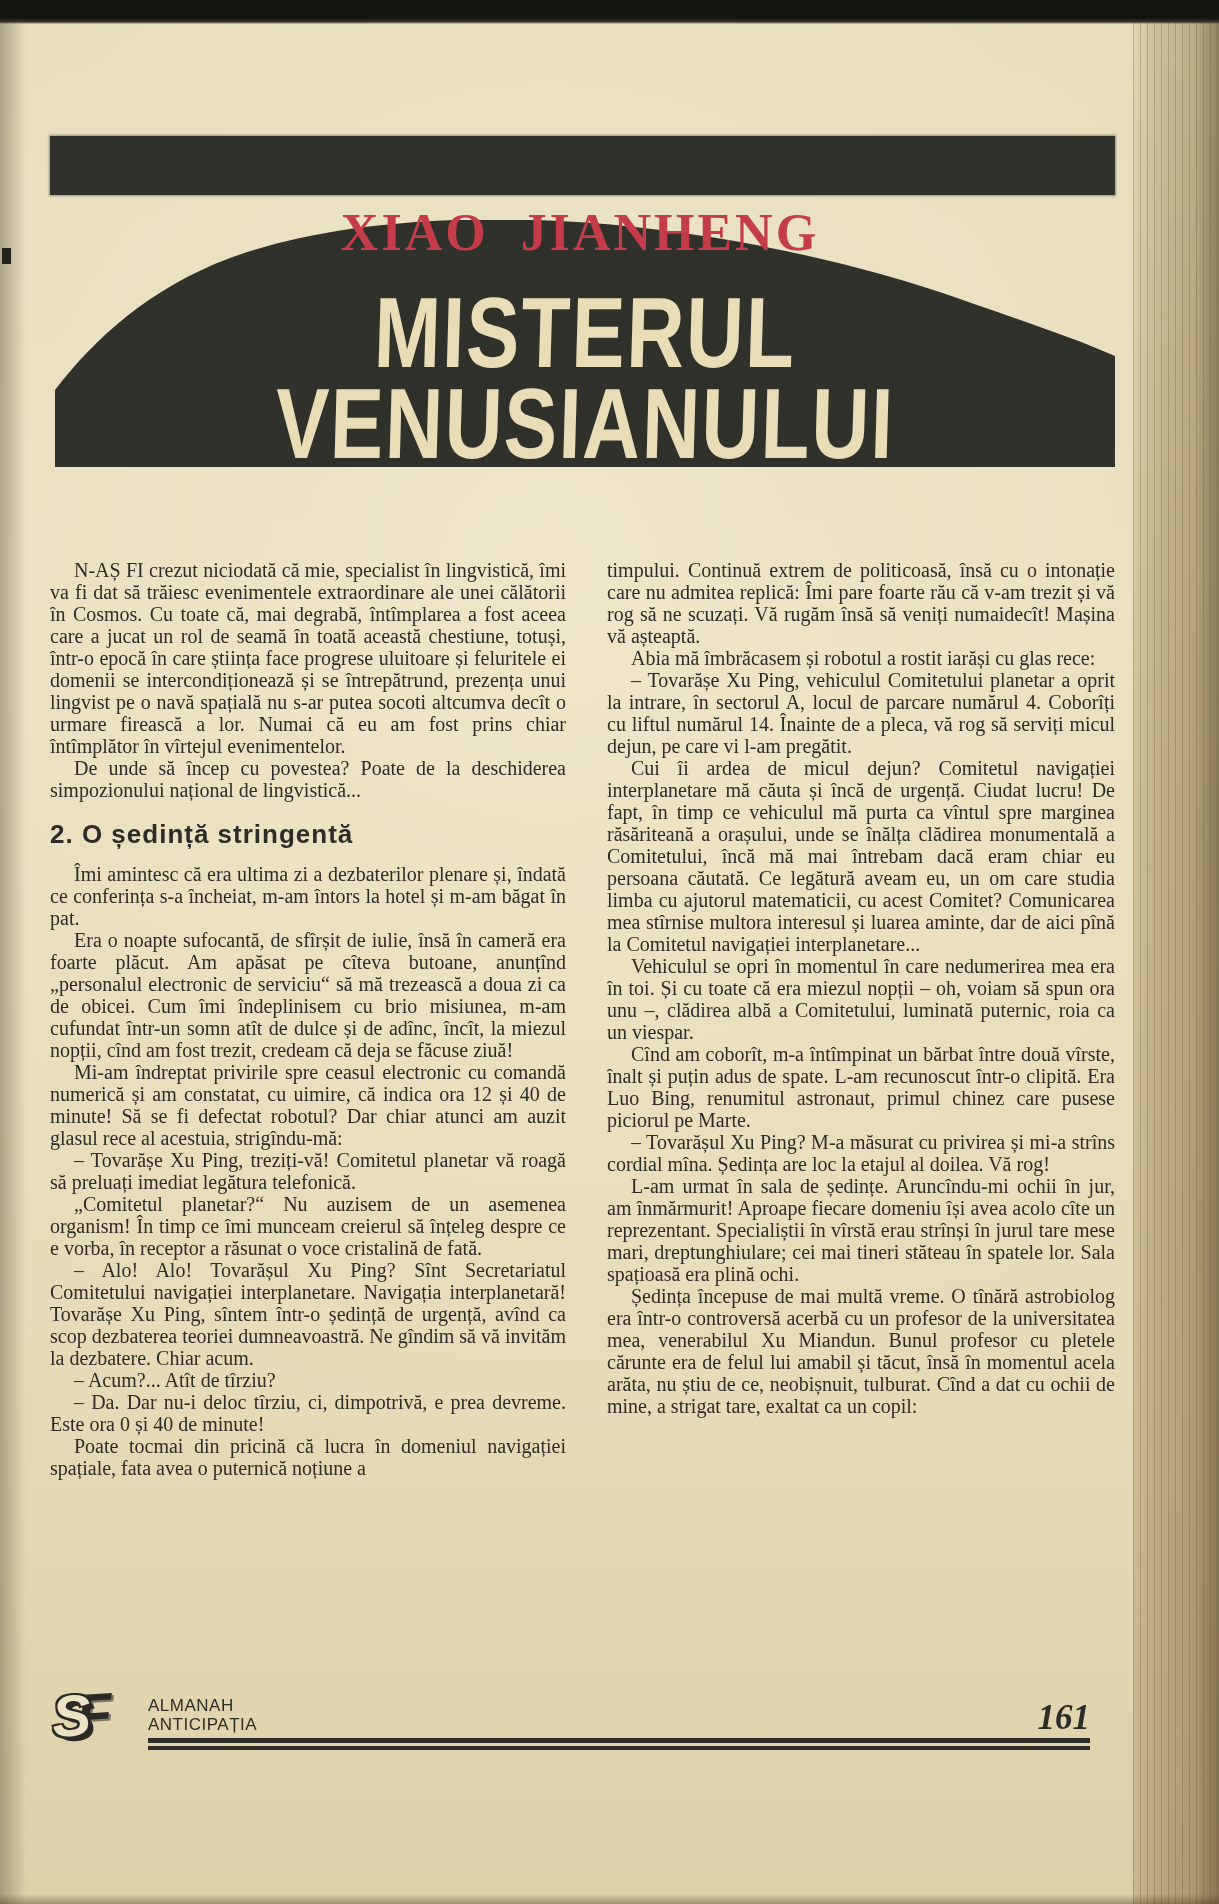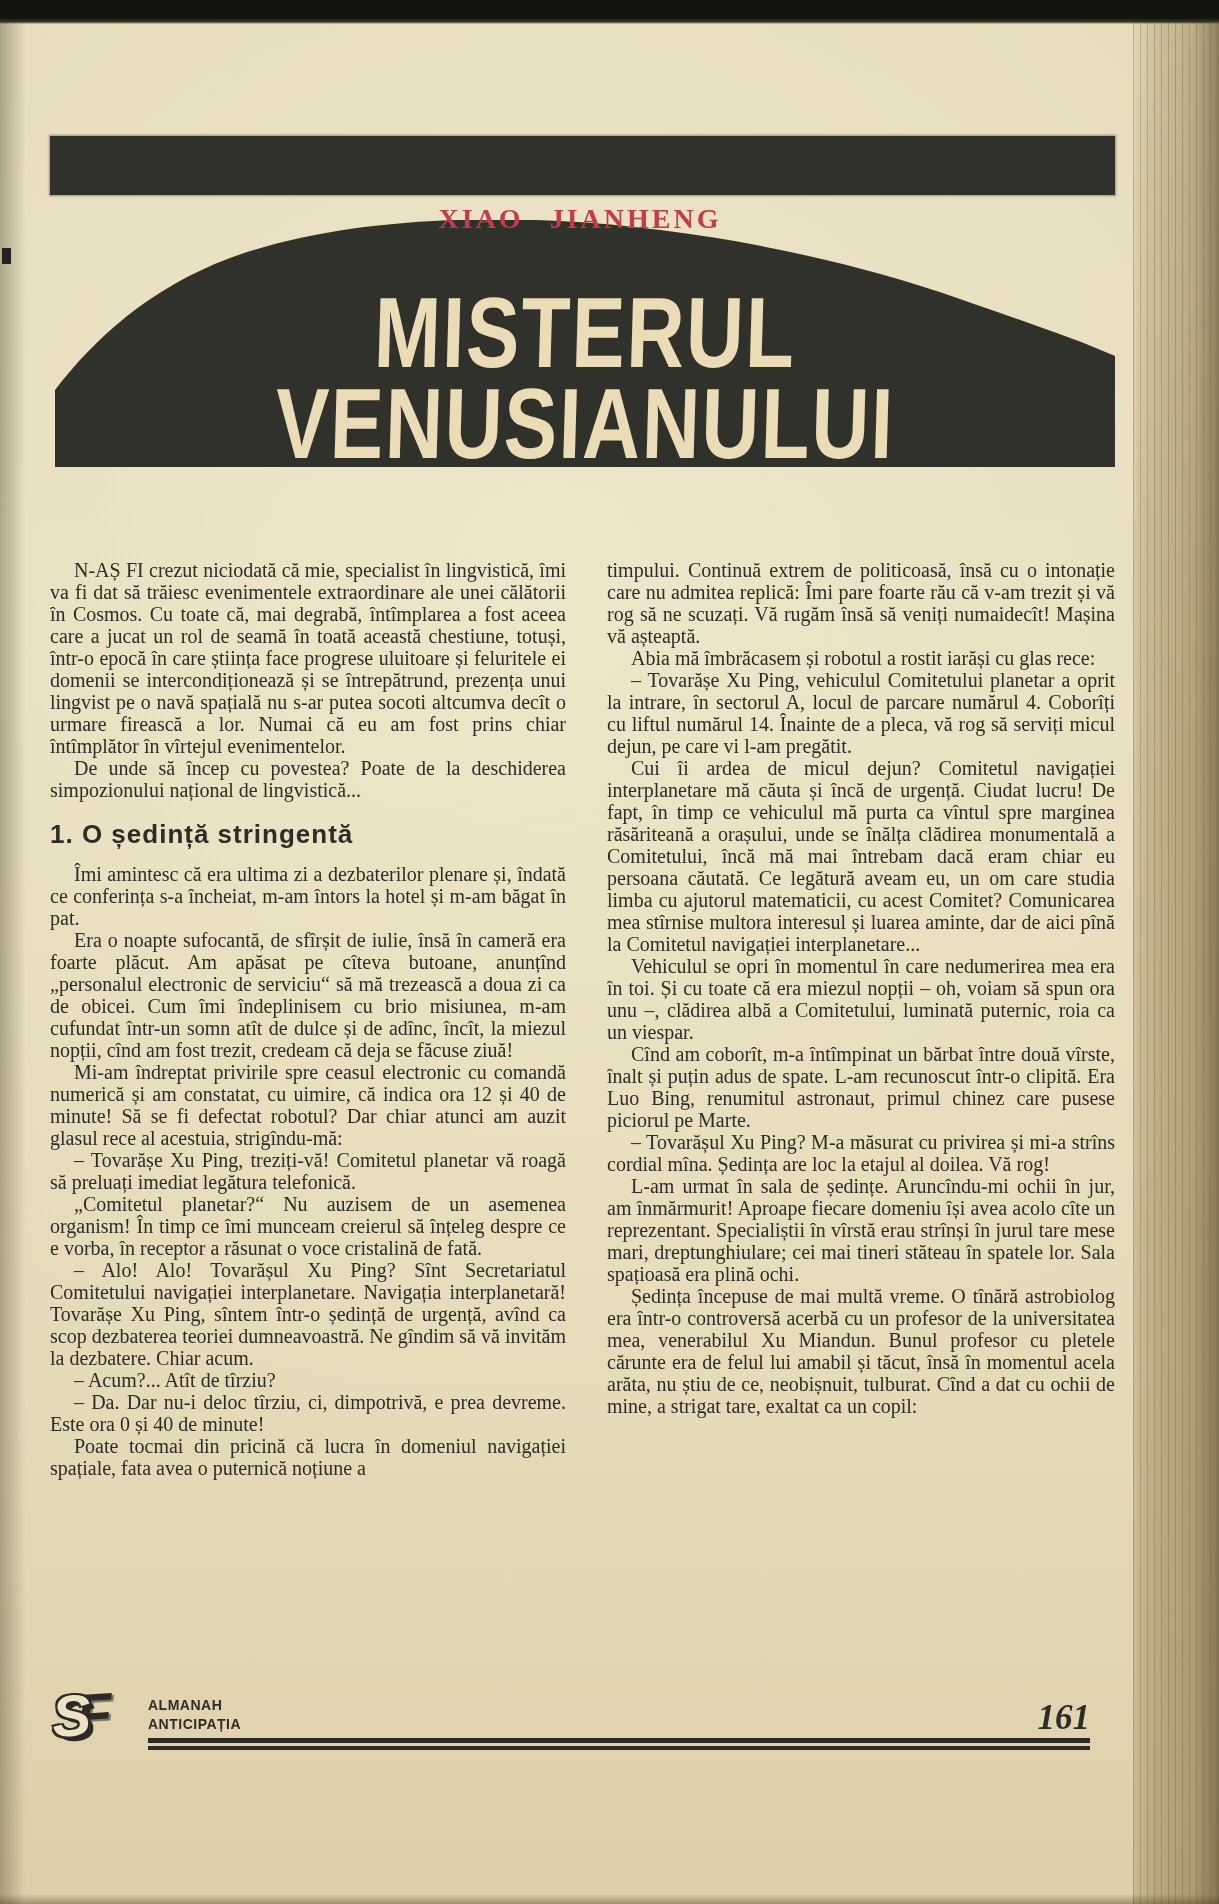--- a/index.html
+++ b/index.html
@@ -33,21 +33,21 @@
   .left-shadow{position:absolute;left:0;top:0;width:26px;height:100%;background:linear-gradient(90deg,rgba(40,30,10,.30),transparent);z-index:5;}
   .bottom-edge{position:absolute;left:0;bottom:0;width:100%;height:10px;background:linear-gradient(0deg,rgba(60,45,18,.38),transparent);z-index:25;}
   .speck{position:absolute;background:#23221c;z-index:6;}
   .speck.s1{left:2px;top:248px;width:9px;height:16px;}
   .speck.s2{left:1148px;top:334px;width:7px;height:10px;border-radius:2px;}
 
   
   .rule-bar{position:absolute;left:50px;top:136px;width:1065px;height:59px;background:var(--masthead-black);box-shadow:0 0 2px 1px rgba(30,30,20,.4);z-index:4;}
   .author{
     position:absolute;left:50px;top:203px;width:1060px;text-align:center;
-    font-family:"Liberation Serif",serif;font-weight:bold;font-size:28px;letter-spacing:3px;word-spacing:16px;
+    font-family:"Liberation Serif",serif;font-weight:bold;font-size:52px;letter-spacing:3px;word-spacing:16px;
     color:var(--accent-red);z-index:4;
   }
   .dome{position:absolute;left:55px;top:220px;width:1060px;height:247px;z-index:3;}
   .dome svg{position:absolute;left:0;top:0;width:100%;height:100%;}
   .title-line{
     position:absolute;left:0;width:100%;text-align:center;
     font-family:"Liberation Sans",sans-serif;font-weight:700;
     color:var(--title-cream);letter-spacing:2px;line-height:1;
     transform:scaleX(.80) skewX(-2deg);transform-origin:50% 50%;
     white-space:nowrap;
@@ -77,21 +77,21 @@
     font-family:"Liberation Sans",sans-serif;font-weight:700;font-style:italic;font-size:58px;line-height:1;
     transform:rotate(-4deg);
   }
   .sf-s{
     color:#ece3c6;position:relative;z-index:2;
     text-shadow:-2px -2px 0 #2b2a25, 2px -2px 0 #2b2a25, -2px 2px 0 #2b2a25, 2px 2px 0 #2b2a25, 5px 5px 0 #2b2a25;
   }
   .sf-f{color:#2b2a25;margin-left:-14px;position:relative;z-index:1;text-shadow:2px 2px 0 rgba(43,42,37,.55);}
   .mag-name{
     position:absolute;left:148px;top:16px;
-    font-family:"Liberation Sans",sans-serif;font-weight:700;font-size:14px;line-height:19px;letter-spacing:.5px;color:var(--ink);
+    font-family:"Liberation Sans",sans-serif;font-weight:400;font-size:17px;line-height:19px;letter-spacing:.5px;color:var(--ink);
   }
   .footer-rule-1{position:absolute;left:148px;top:58px;width:942px;height:5px;background:var(--ink);}
   .footer-rule-2{position:absolute;left:148px;top:66px;width:942px;height:4px;background:var(--ink);}
   .page-number{
     position:absolute;left:960px;top:18px;width:130px;text-align:right;
     font-family:"Liberation Serif",serif;font-weight:bold;font-style:italic;font-size:35px;color:var(--ink);
   }
 </style>
 </head>
 <body>
@@ -114,21 +114,21 @@
     </svg>
     <div class="title-line title-l1">MISTERUL</div>
     <div class="title-line title-l2">VENUSIANULUI</div>
   </div>
 
   <div class="col col-left">
     <div>
         <p class="para">N-AȘ FI crezut niciodată că mie, specialist în lingvistică, îmi va fi dat să trăiesc evenimentele extraordinare ale unei călătorii în Cosmos. Cu toate că, mai degrabă, întîmplarea a fost aceea care a jucat un rol de seamă în toată această chestiune, totuși, într-o epocă în care știința face progrese uluitoare și feluritele ei domenii se intercondiționează și se întrepătrund, prezența unui lingvist pe o navă spațială nu s-ar putea socoti altcumva decît o urmare firească a lor. Numai că eu am fost prins chiar întîmplător în vîrtejul evenimentelor.</p>
         <p class="para">De unde să încep cu povestea? Poate de la deschiderea simpozionului național de lingvistică...</p>
       </div>
-    <h2 class="section-heading">1. O ședință stringentă</h2>
+    <h2 class="section-heading">2. O ședință stringentă</h2>
     <div>
         <p class="para">Îmi amintesc că era ultima zi a dezbaterilor plenare și, îndată ce conferința s-a încheiat, m-am întors la hotel și m-am băgat în pat.</p>
         <p class="para">Era o noapte sufocantă, de sfîrșit de iulie, însă în cameră era foarte plăcut. Am apăsat pe cîteva butoane, anunțînd „personalul electronic de serviciu“ să mă trezească a doua zi ca de obicei. Cum îmi îndeplinisem cu brio misiunea, m-am cufundat într-un somn atît de dulce și de adînc, încît, la miezul nopții, cînd am fost trezit, credeam că deja se făcuse ziuă!</p>
         <p class="para">Mi-am îndreptat privirile spre ceasul electronic cu comandă numerică și am constatat, cu uimire, că indica ora 12 și 40 de minute! Să se fi defectat robotul? Dar chiar atunci am auzit glasul rece al acestuia, strigîndu-mă:</p>
         <p class="para">– Tovarășe Xu Ping, treziți-vă! Comitetul planetar vă roagă să preluați imediat legătura telefonică.</p>
         <p class="para">„Comitetul planetar?“ Nu auzisem de un asemenea organism! În timp ce îmi munceam creierul să înțeleg despre ce e vorba, în receptor a răsunat o voce cristalină de fată.</p>
         <p class="para">– Alo! Alo! Tovarășul Xu Ping? Sînt Secretariatul Comitetului navigației interplanetare. Navigația interplanetară! Tovarășe Xu Ping, sîntem într-o ședință de urgență, avînd ca scop dezbaterea teoriei dumneavoastră. Ne gîndim să vă invităm la dezbatere. Chiar acum.</p>
         <p class="para">– Acum?... Atît de tîrziu?</p>
         <p class="para">– Da. Dar nu-i deloc tîrziu, ci, dimpotrivă, e prea devreme. Este ora 0 și 40 de minute!</p>
         <p class="para">Poate tocmai din pricină că lucra în domeniul navigației spațiale, fata avea o puternică noțiune a</p>

